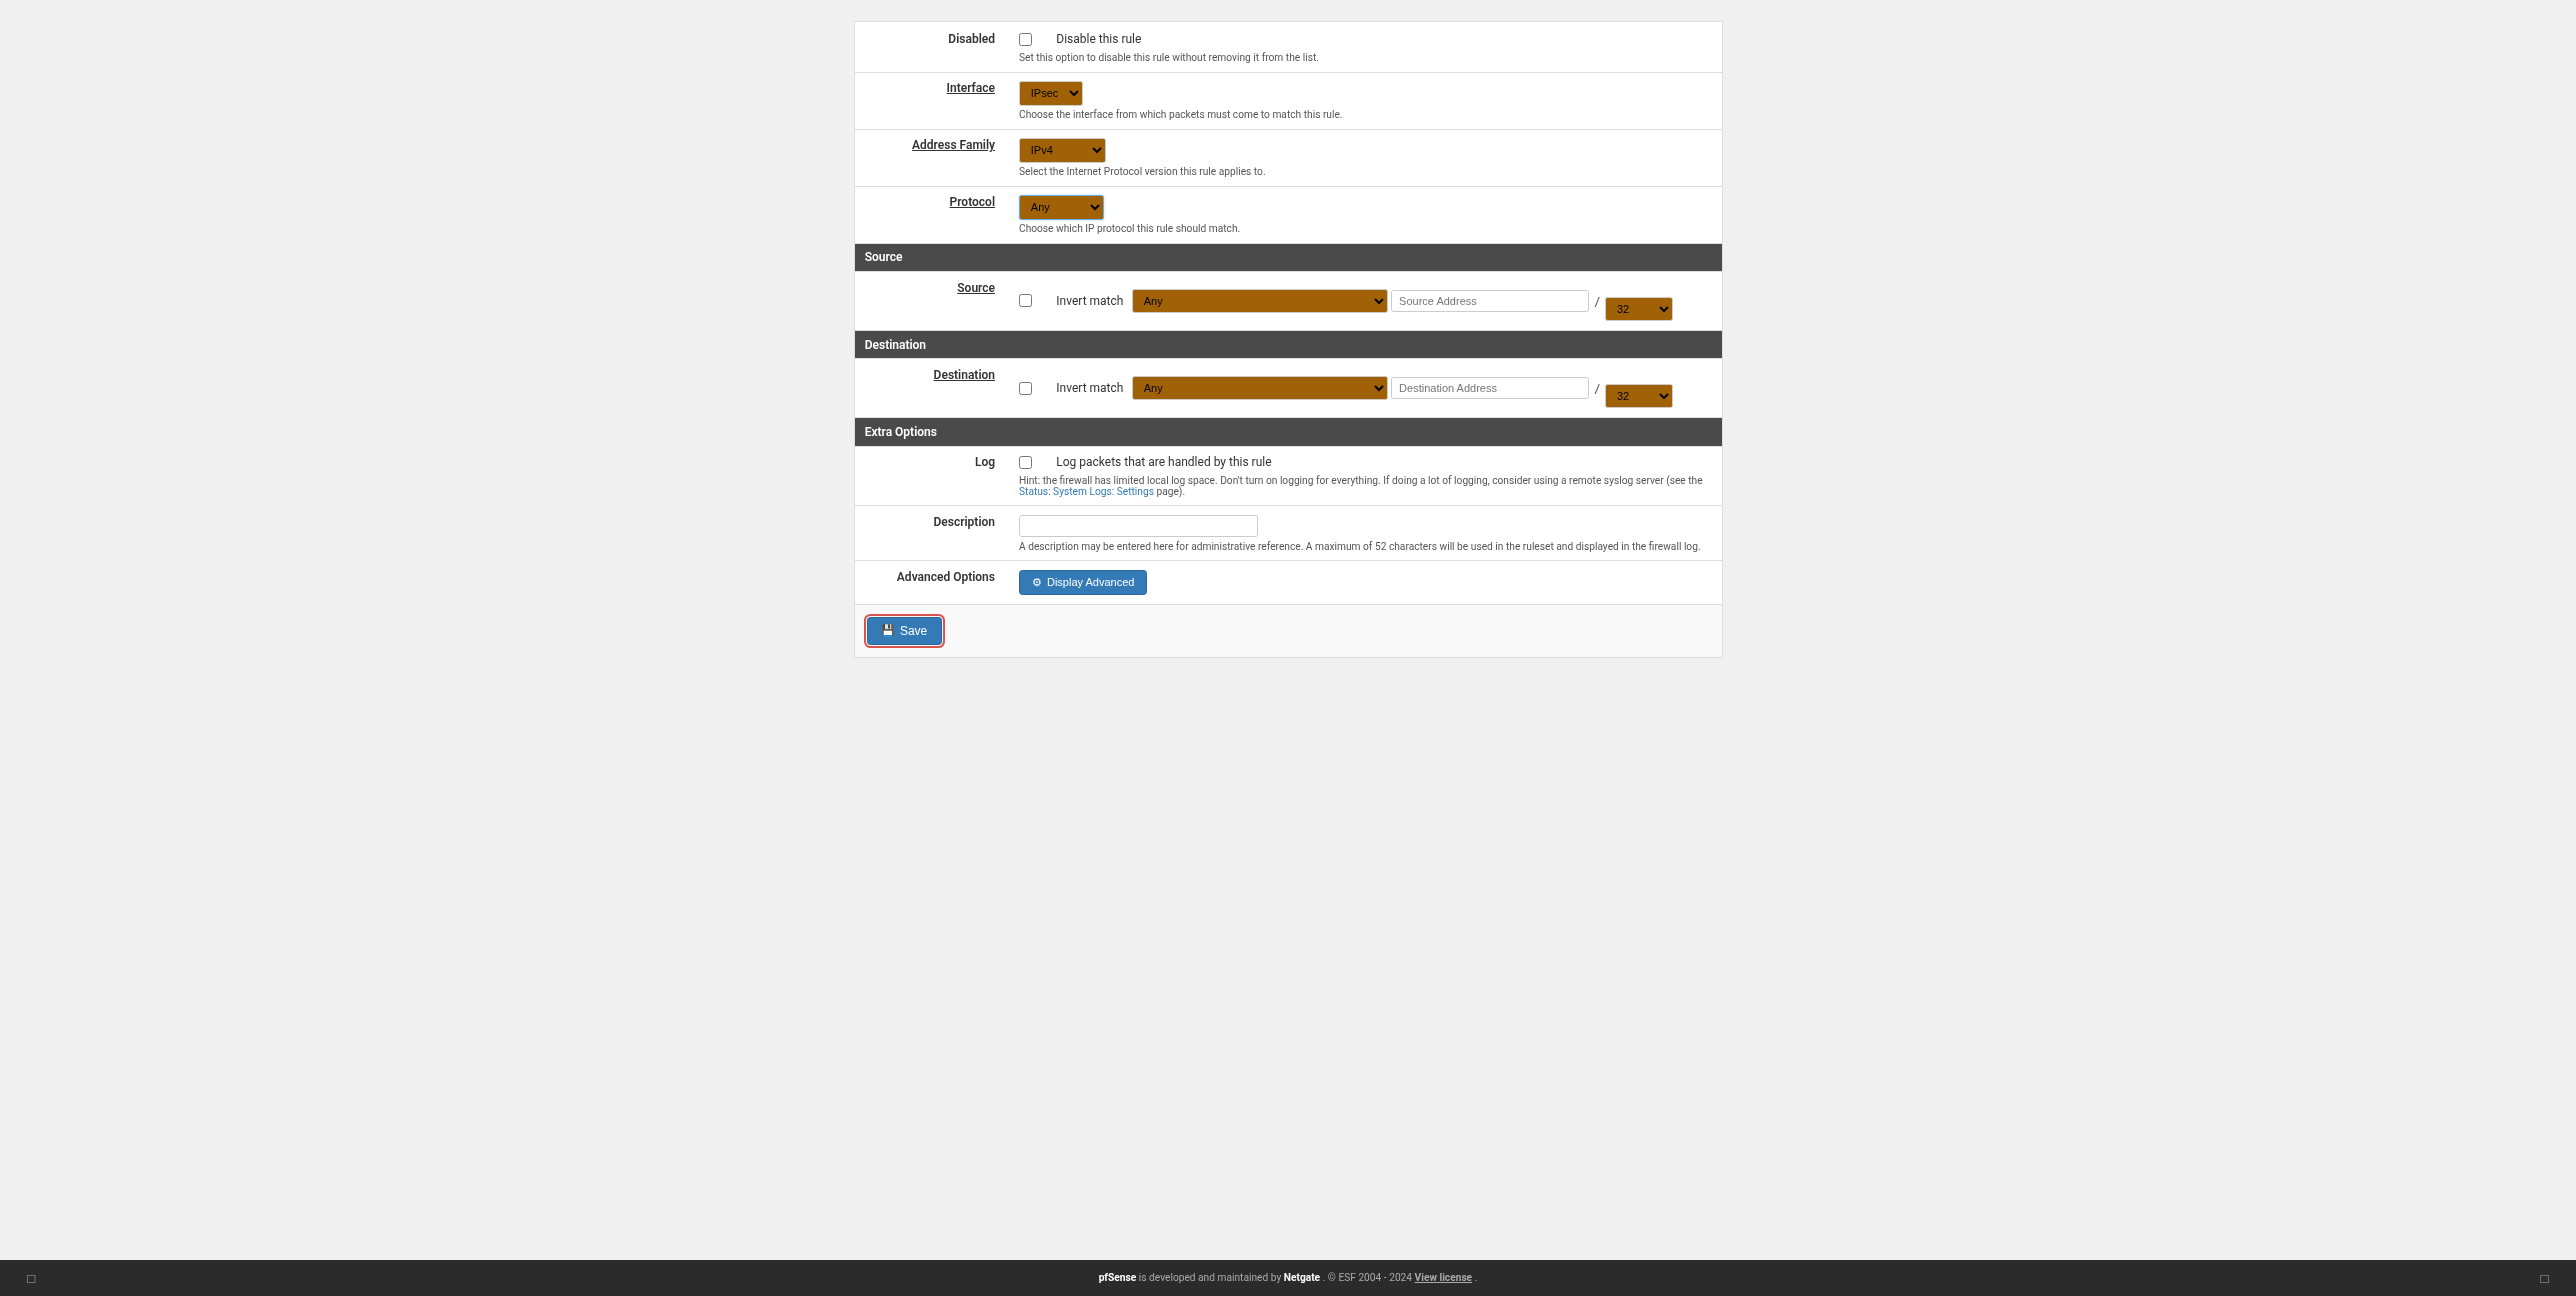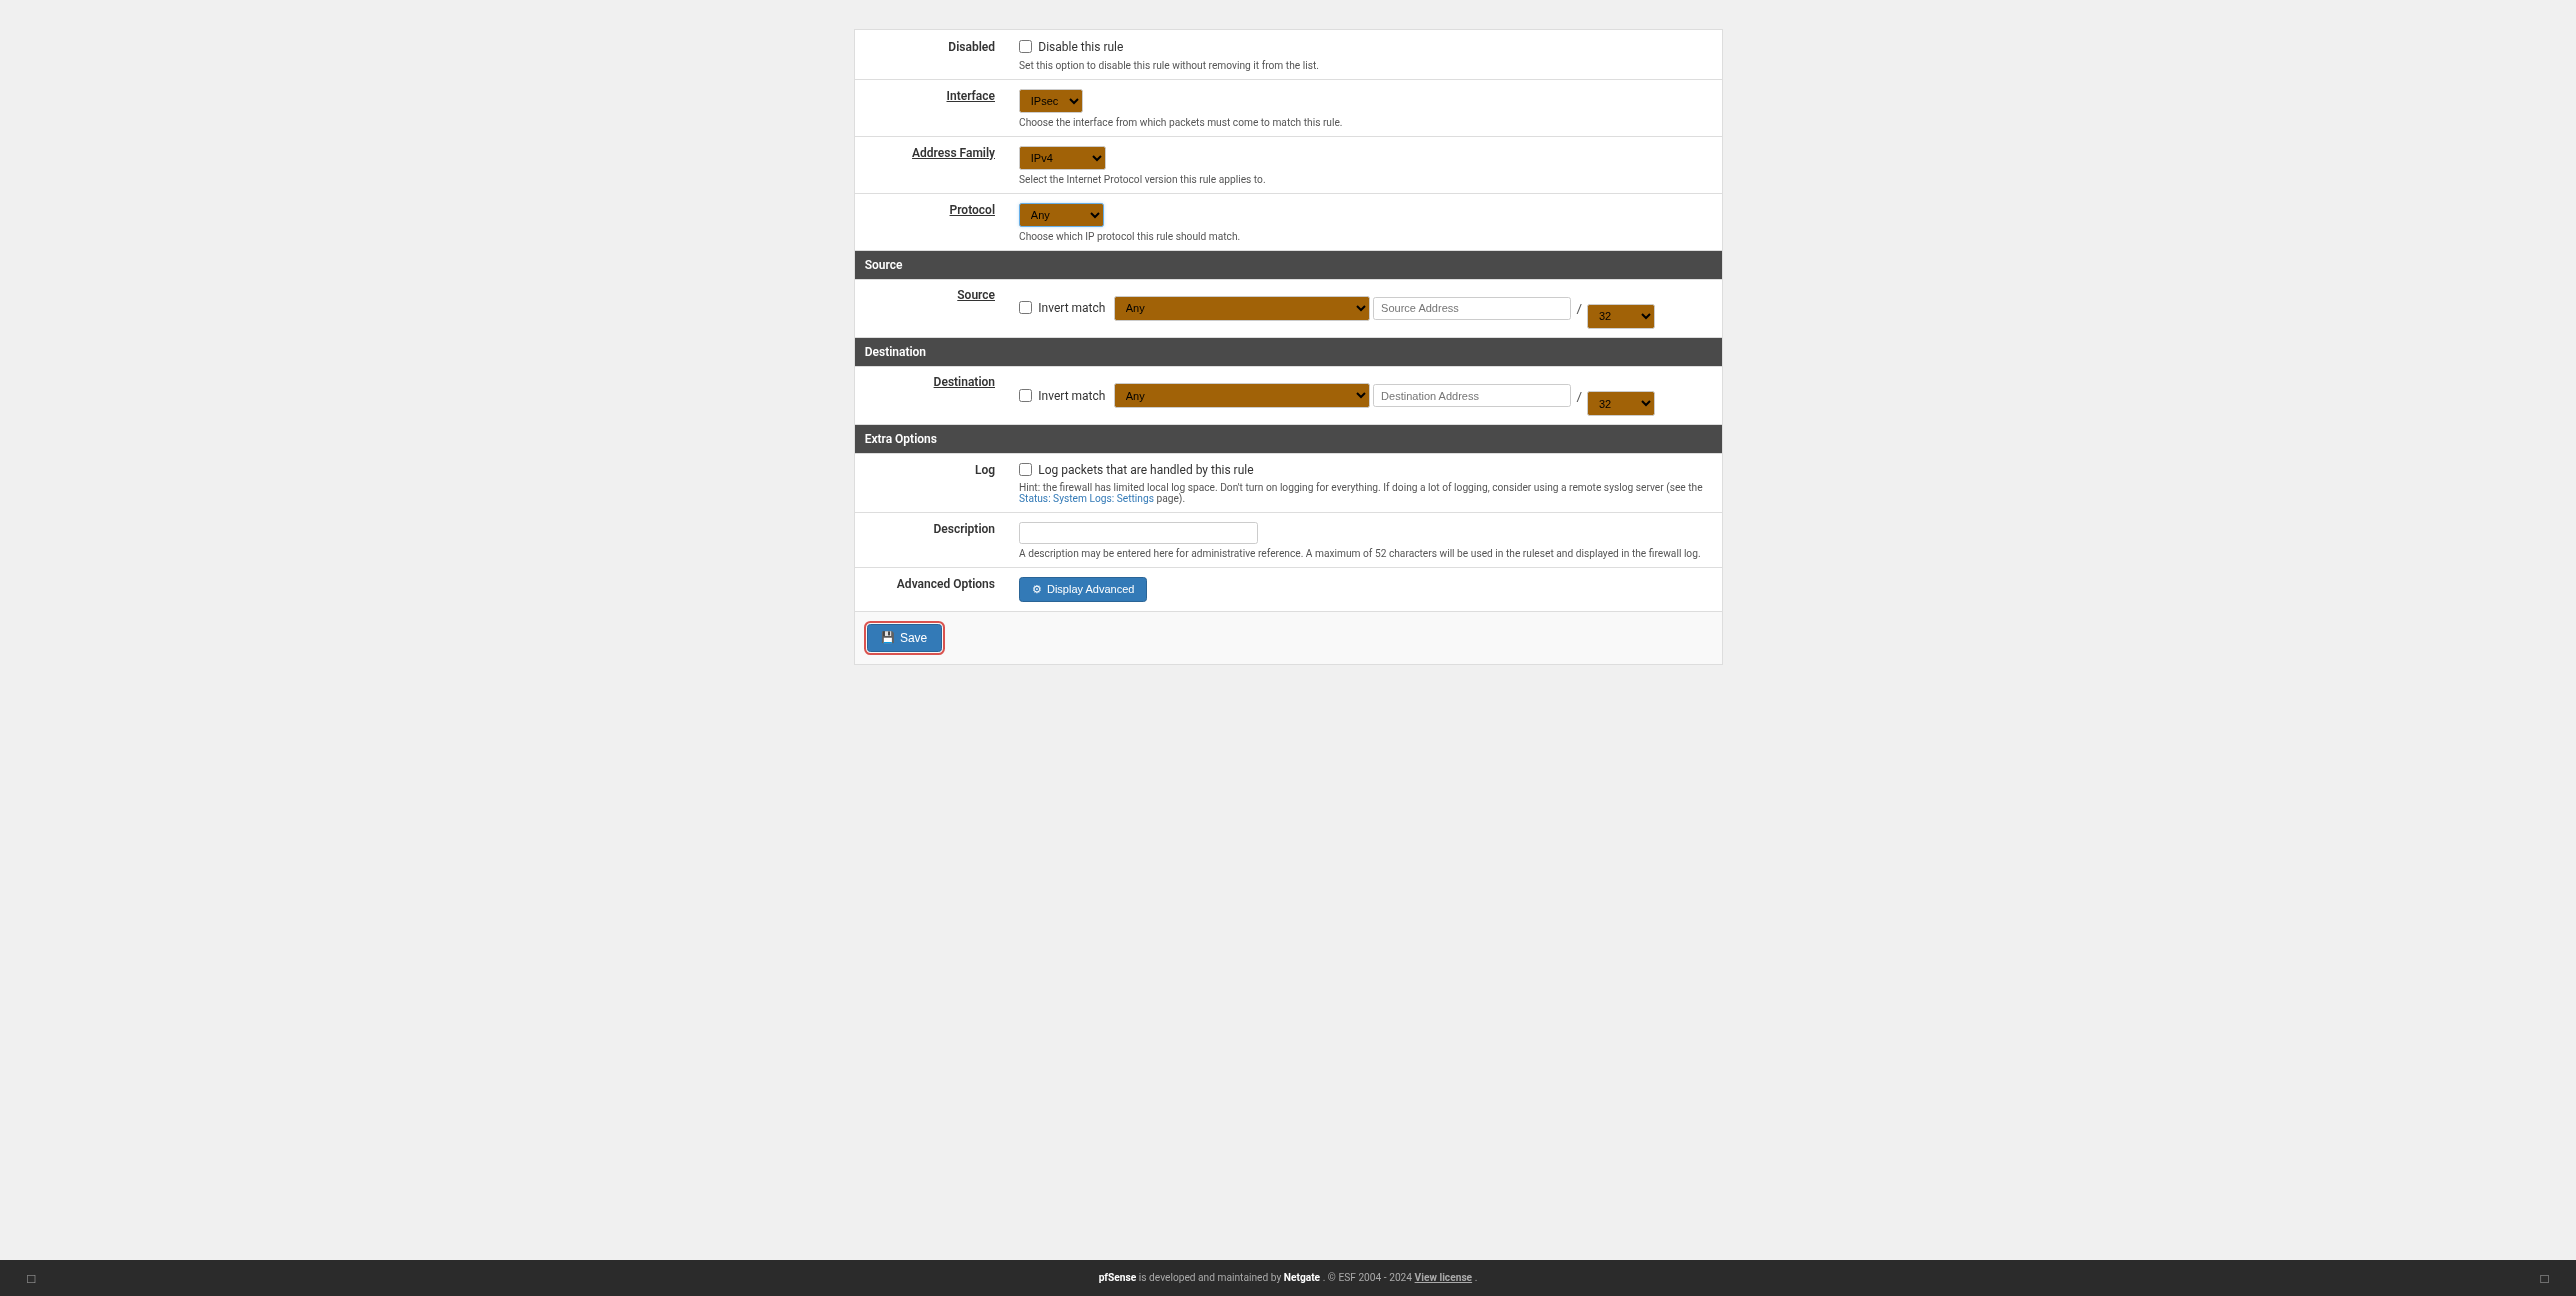--- a/index.html
+++ b/index.html
@@ -10,21 +10,21 @@
       color: #333;
       min-height: 100vh;
       display: flex;
       flex-direction: column;
     }
 
     .page-wrapper {
       flex: 1;
       display: flex;
       flex-direction: column;
-      padding: 12px;
+      padding: 4px;
     }
 
     .content-area {
       flex: 1;
       padding: 17px 34px;
       max-width: 937px;
       margin: 0 auto;
       width: 100%;
     }
 
@@ -236,22 +236,22 @@
       font-size: 13.6px;
       cursor: pointer;
     }
 
     .disabled-row td {
       padding-top: 10.2px;
     }
 
     .checkbox-label {
       display: inline-flex;
-      align-items: flex-start;
-      gap: 2px;
+      align-items: center;
+      gap: 20px;
       font-weight: normal;
     }
   </style>
 </head>
 <body>
 
 <div class="page-wrapper">
   <div class="content-area">
     <table class="form-table">
 

